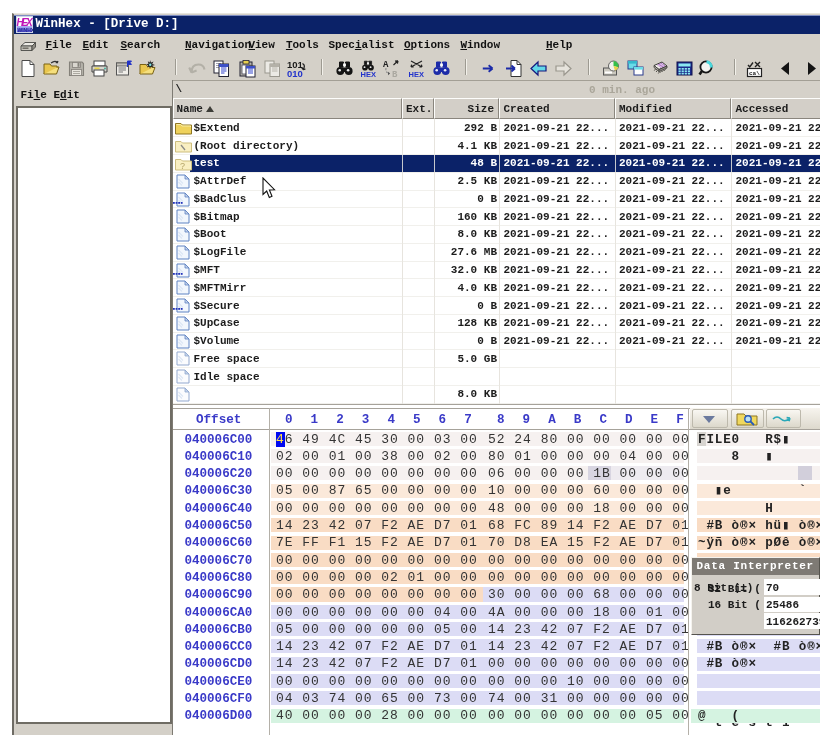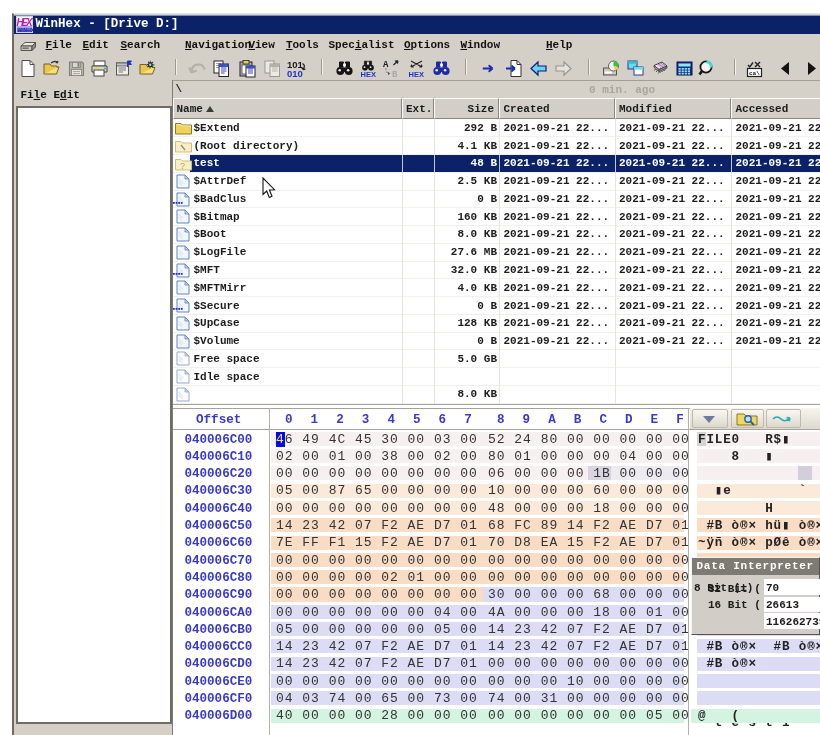--- a/index.html
+++ b/index.html
@@ -585,16 +585,16 @@
 <div class="a" style="left:691px;top:556.5px;width:129px;height:78.5px;background:#d2cec7;border-left:1.2px solid #f5f3ee;border-top:1.2px solid #f5f3ee;border-right:1.2px solid #55534d;border-bottom:1.4px solid #55534d;"></div>
 <div class="a" style="left:692.2px;top:557.7px;width:127px;height:17.4px;background:#7e7a74;"></div>
 <div class="a t11" style="left:696.5px;top:561.2px;font-weight:bold;color:#fff;letter-spacing:0.74px;">Data Interpreter</div>
 <div class="a" style="left:763.5px;top:579.3px;width:57px;height:15.8px;background:#fff;"></div>
 <div class="a" style="left:763.5px;top:596.5px;width:57px;height:15.8px;background:#fff;"></div>
 <div class="a" style="left:763.5px;top:613.2px;width:57px;height:15.8px;background:#fff;"></div>
 <div class="a t11" style="left:694px;top:582.6px;">8 Bit (±)</div>
 <div class="a t11" style="left:708px;top:599.8px;">16 Bit (</div>
 <div class="a t11" style="left:708px;top:584px;">32 Bit (</div>
 <div class="a t11" style="left:766px;top:582.6px;">70</div>
-<div class="a t11" style="left:766px;top:599.8px;">26613</div>
+<div class="a t11" style="left:766px;top:599.8px;">25486</div>
 <div class="a t11" style="left:766px;top:616.5px;width:54px;overflow:hidden;">1162627398</div>
 <svg class="a" style="left:262px;top:177px" width="14" height="23" viewBox="0 0 14 23">
     <path d="M1 1 L1 17.5 L4.7 14 L7.3 20.5 L10 19.3 L7.4 13 L12.5 12.7 Z" fill="#fff" stroke="#111" stroke-width="1.1"></path>
   </svg>
 </body></html>

